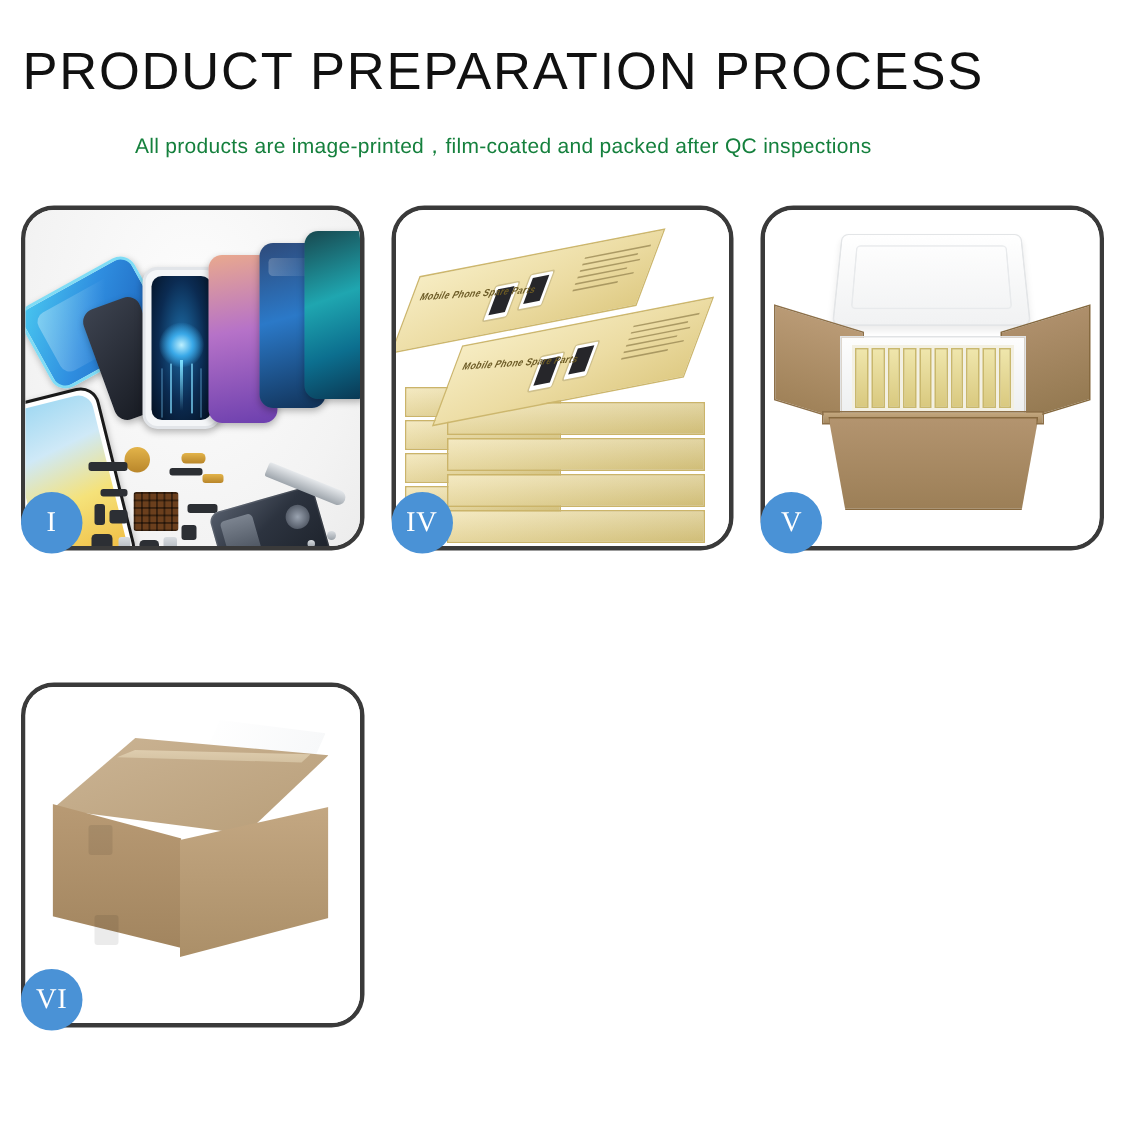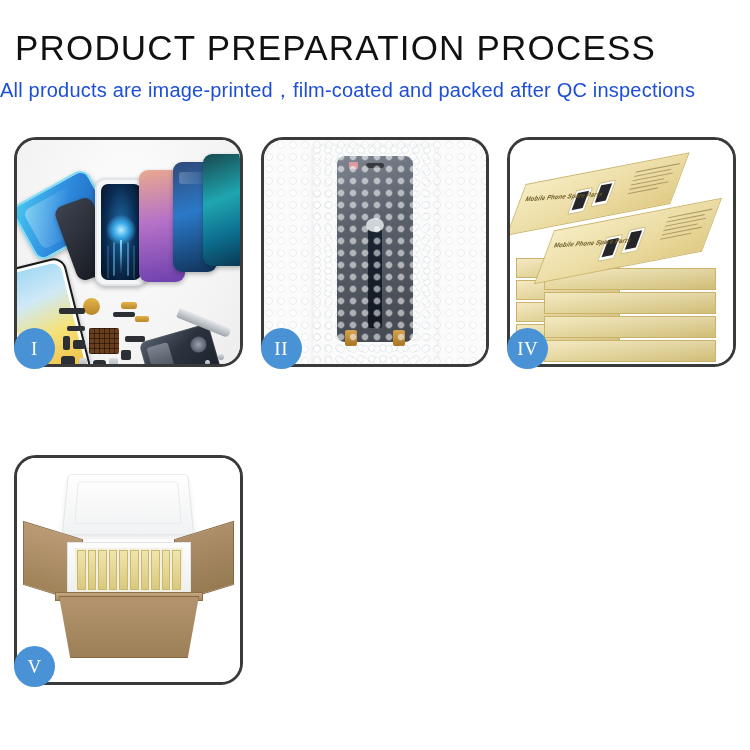--- a/index.html
+++ b/index.html
@@ -16,25 +16,25 @@
   .title {
     font-family: "Liberation Sans", sans-serif;
     font-size: 35px;
     font-weight: 400;
     letter-spacing: 1.2px;
     color: #111111;
     line-height: 1.05;
     white-space: nowrap;
   }
   .subtitle {
-    margin-top: 10px;
+    margin-top: 22px;
     font-family: "Liberation Sans", sans-serif;
-    font-size: 20px;
+    font-size: 14px;
     font-weight: 400;
-    color: #1d4ed8;
+    color: #15803d;
     letter-spacing: 0.2px;
     white-space: nowrap;
   }
 
   
   .grid {
     position: absolute;
     left: 14px; top: 137px;
     width: 722px; height: 548px;
     display: grid;
@@ -452,34 +452,20 @@
           <div class="pt" style="left:104px;top:210px;width:10px;height:10px;"></div>
           <div class="phone-back"></div>
           <div class="tweezer"></div>
           <div class="pt silver round" style="right:16px;top:214px;width:6px;height:6px;"></div>
           <div class="pt silver round" style="right:30px;top:220px;width:5px;height:5px;"></div>
         </div>
       </div>
       <div class="badge">I</div>
     </div>
 
-    <div class="panel">
-      <div class="panel-inner p2">
-        <div class="bubblebag"></div>
-        <div class="lcd">
-          <div class="lcd-tag"></div>
-        </div>
-        <div class="flex-strip"></div>
-        <div class="flex-pad"></div>
-        <div class="conn" style="left:50%;margin-left:-30px;top:190px;"></div>
-        <div class="conn" style="left:50%;margin-left:18px;top:190px;"></div>
-        <div class="bubbleoverlay"></div>
-      </div>
-      <div class="badge">II</div>
-    </div>
 
 
     <div class="panel">
       <div class="panel-inner p4">
         <div class="stack">
 
           <div class="sbox" style="left:6px;  top:118px; width:104px; height:20px;">
               <span class="side"></span>
             </div>
           <div class="sbox" style="left:6px;  top:140px; width:104px; height:20px;">
@@ -562,15 +548,27 @@
             <i></i>
             <i></i>
             <i></i>
         </div>
         <div class="v-rim"></div>
         <div class="v-body"></div>
       </div>
       <div class="badge">V</div>
     </div>
 
+    <div class="panel">
+      <div class="panel-inner p6">
+        <div class="c-sheet"></div>
+        <div class="c-top"></div>
+        <div class="c-tape"></div>
+        <div class="c-left"></div>
+        <div class="c-right"></div>
+        <div class="c-tab" style="left:42px; top:92px;"></div>
+        <div class="c-tab" style="left:46px; top:152px;"></div>
+      </div>
+      <div class="badge">VI</div>
+    </div>
 
   </div>
 </div>
 
 </body></html>

